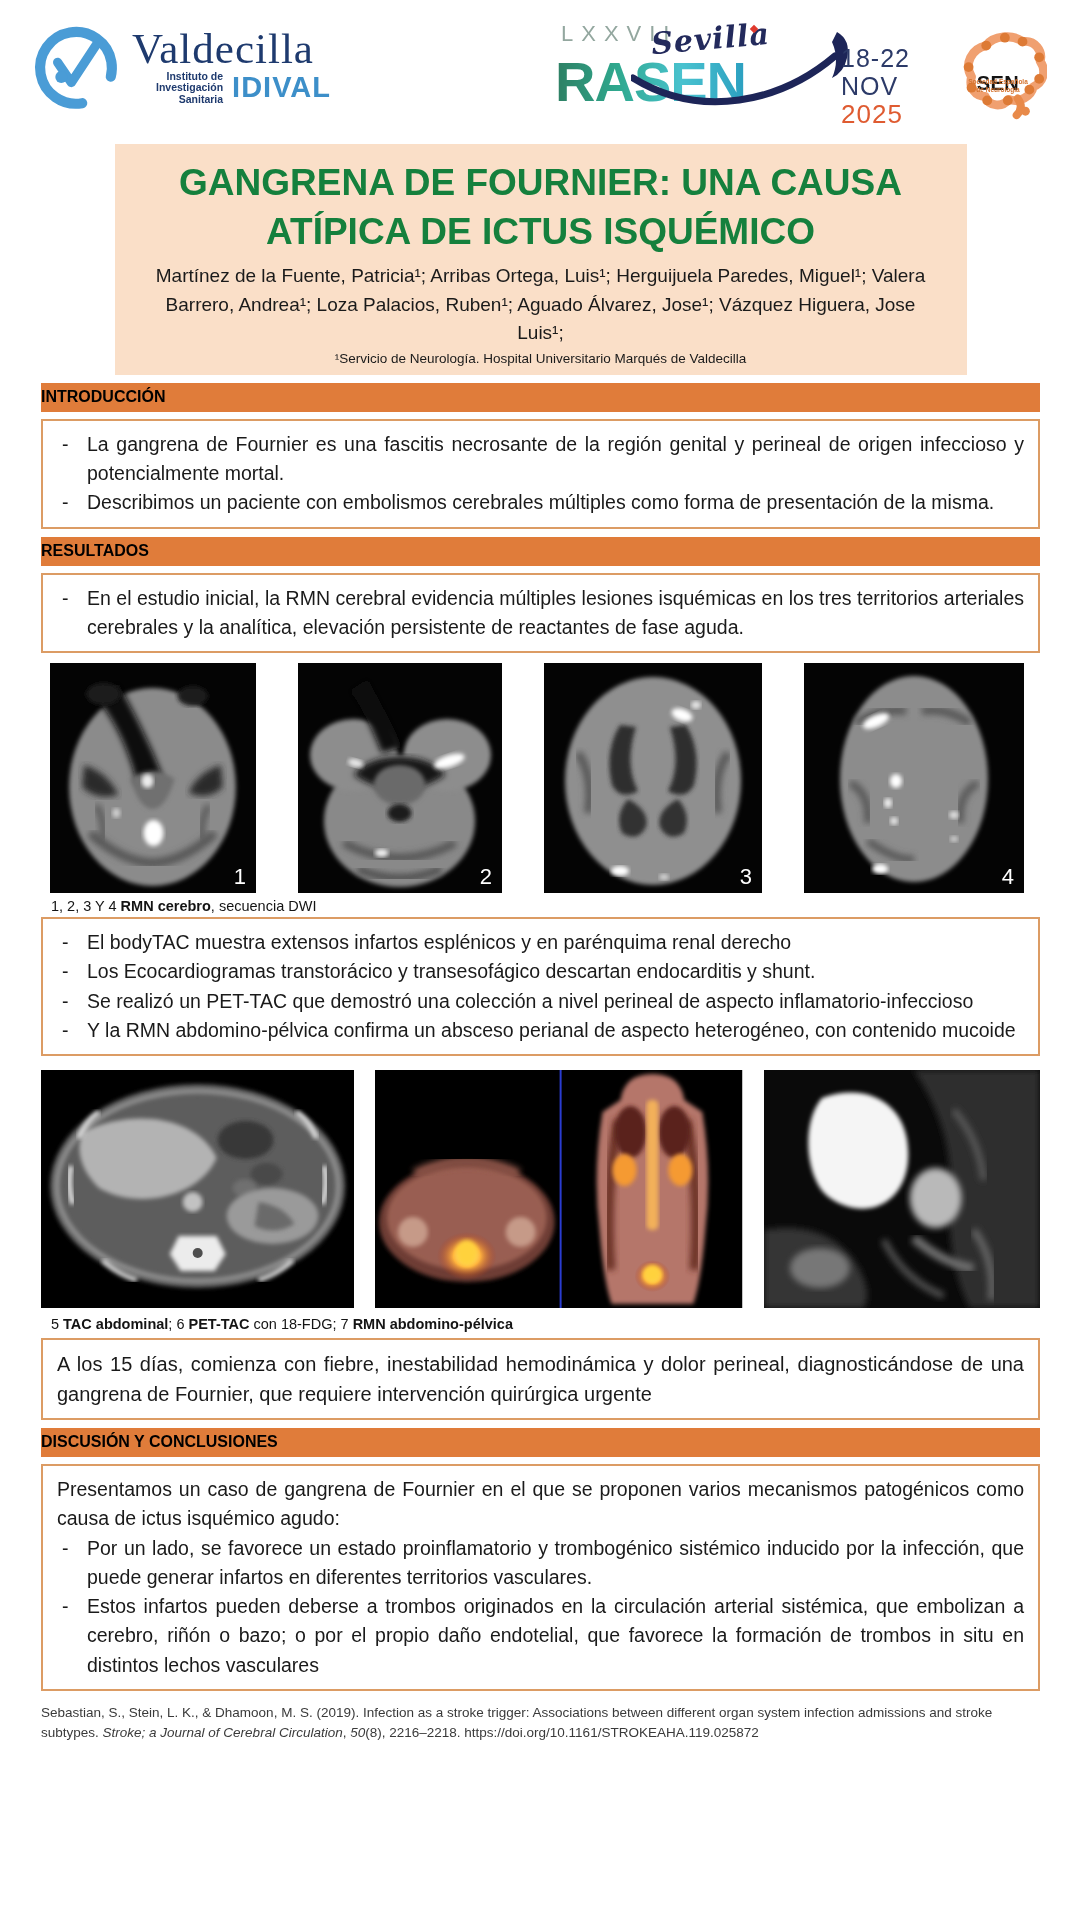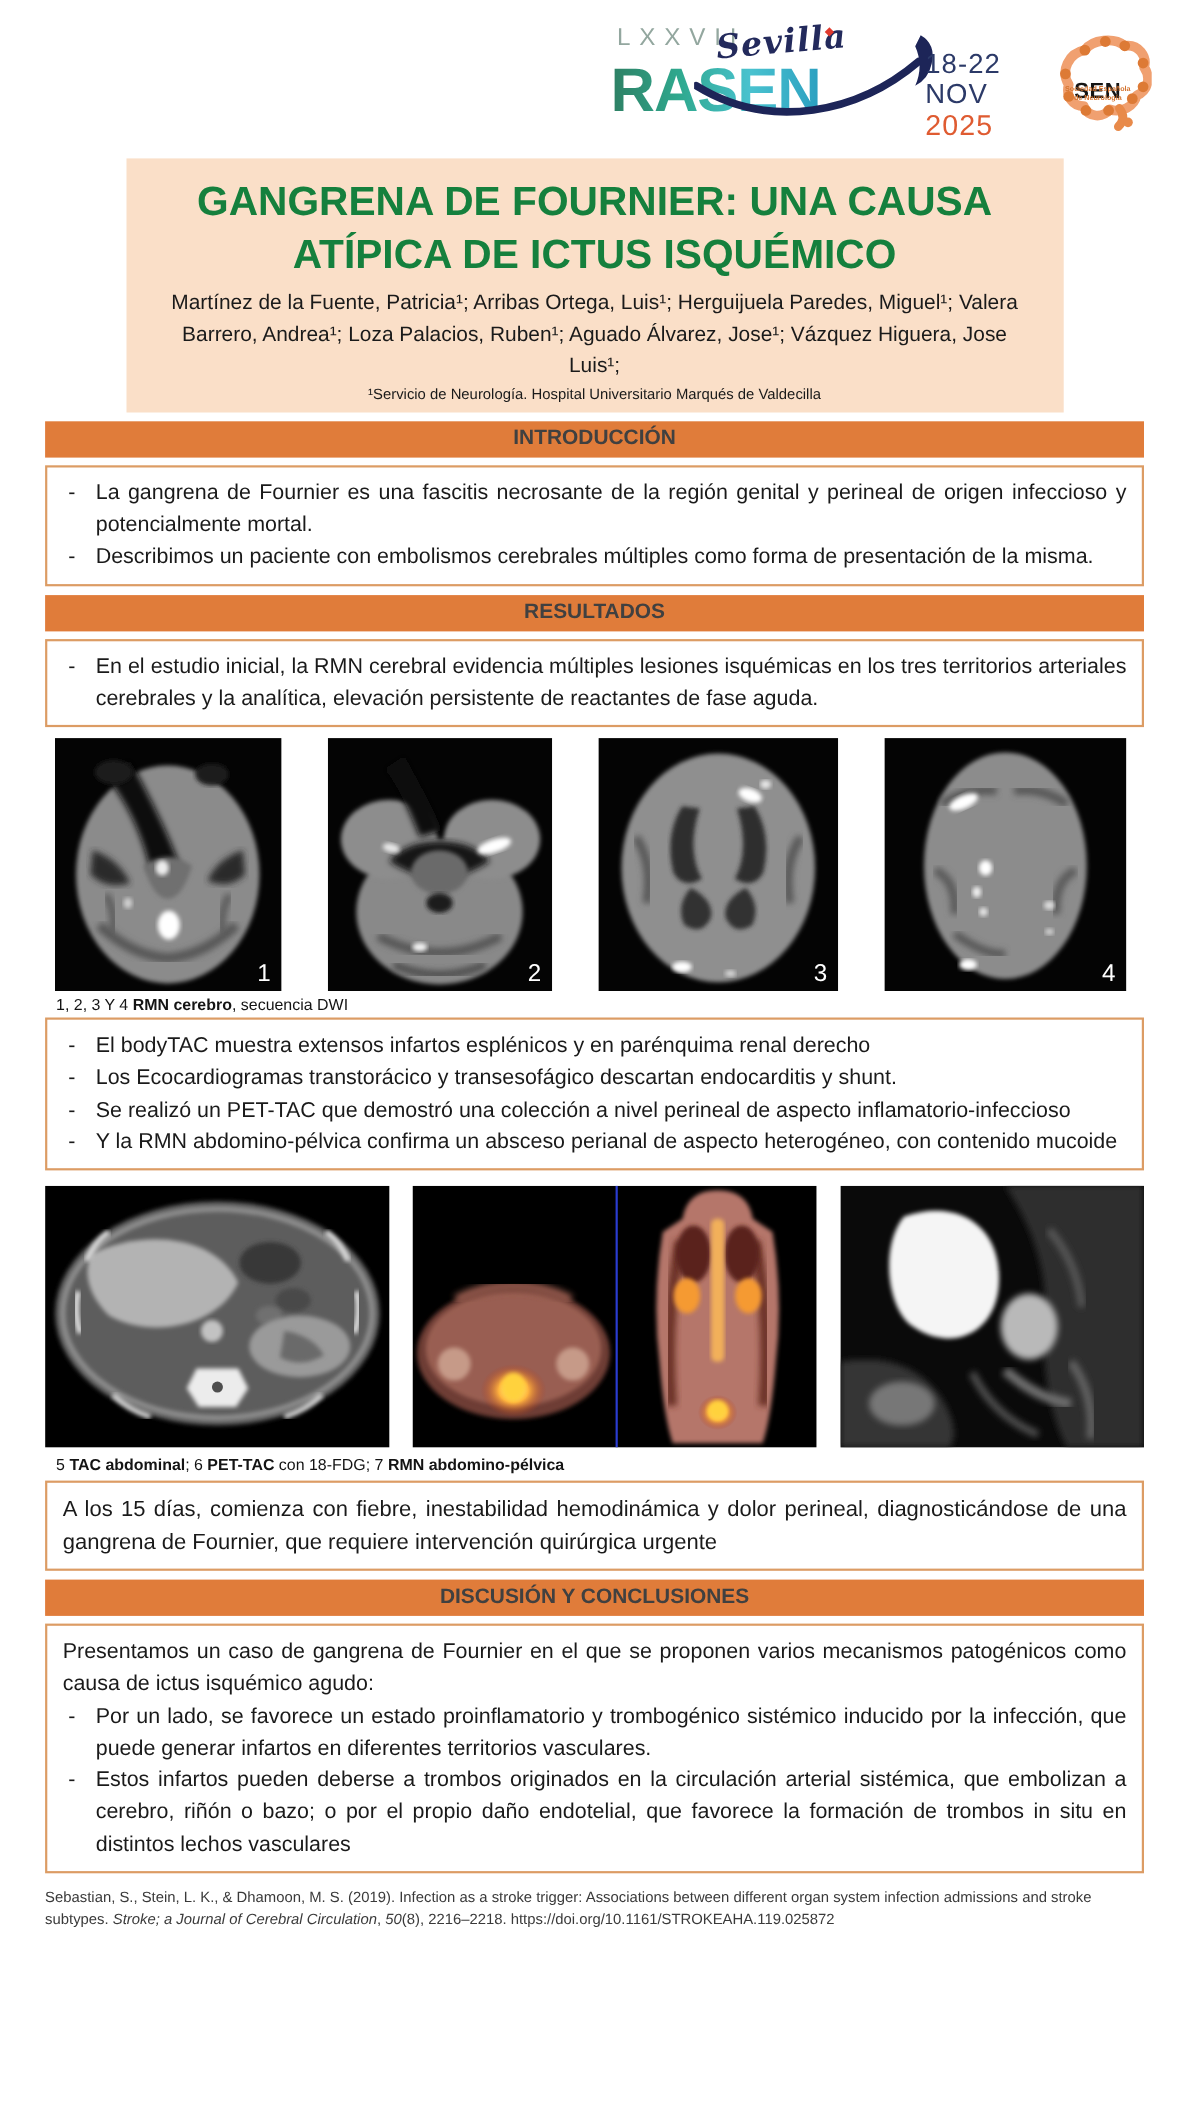--- a/index.html
+++ b/index.html
@@ -40,21 +40,21 @@
   .senlogo svg { position:absolute; inset:0; width:100%; height:100%; }
   .sen-acronym { position:absolute; top:52px; left:0; width:100%; text-align:center; font-weight:800; font-size:20px; color:#141414; letter-spacing:0.5px; }
   .sen-name { position:absolute; top:58px; left:0; width:100%; text-align:center; font-size:6.5px; line-height:1.2; color:#d4732f; font-weight:700; }
   
   .title-block { width:852px; margin:22px auto 0; background:#fadfc8; padding:14px 26px 9px; text-align:center; }
   .title-block h1 { font-size:37px; line-height:1.33; font-weight:700; color:#15803d; letter-spacing:0; }
   .authors { font-size:19px; line-height:1.5; margin-top:6px; color:#1a1a1a; }
   .affiliation { font-size:13.5px; margin-top:3px; color:#1a1a1a; }
   
   .content { padding:0 41px; }
-  .section-bar { margin-top:8px; background:#e07c3a; color:#404040; font-weight:700; font-size:19px; text-align:center; padding:5px 0 6px; }
+  .section-bar { margin-top:8px; background:#e07c3a; color:#000000; font-weight:700; font-size:16px; padding:5px 0 6px; }
   .box { margin-top:7px; border:2px solid #dc9c64; background:#fff; padding:9px 14px; font-size:19.5px; line-height:1.5; text-align:justify; }
   .bullet { display:flex; }
   .bullet .dash { flex:0 0 30px; padding-left:5px; }
   .bullet .btxt { flex:1; text-align:justify; }
   .lead { text-align:justify; }
   
   .figrow { display:flex; margin-top:10px; }
   .figrow-brain { gap:42px; height:230px; padding:0 9px; }
   .figrow-body { gap:21px; height:238px; margin-top:14px; }
   .fig { position:relative; height:100%; }
@@ -84,20 +84,38 @@
       <stop offset="0" stop-color="#fff3a0"></stop>
       <stop offset="0.45" stop-color="#ffb23e"></stop>
       <stop offset="1" stop-color="#b33a1a" stop-opacity="0"></stop>
     </radialGradient>
   </defs>
 </svg>
 
 <div class="poster">
 
   <header class="topbar">
+    <div class="valdecilla">
+      <svg class="vald-mark" viewBox="0 0 100 100">
+        <circle cx="50" cy="52" r="39" fill="none" stroke="#4a9cd6" stroke-width="11" stroke-linecap="round" stroke-dasharray="200 45" transform="rotate(80 50 52)"></circle>
+        <path d="M30 46 L45 68 L74 24" fill="none" stroke="#4a9cd6" stroke-width="10" stroke-linecap="round" stroke-linejoin="round"></path>
+        <circle cx="34" cy="62" r="6.5" fill="#4a9cd6"></circle>
+      </svg>
+      <div class="vald-text">
+        <div class="vald-brand">Valdecilla</div>
+        <div class="vald-sub">
+          <div class="vald-inst">
+            <div>Instituto de</div>
+            <div>Investigación</div>
+            <div>Sanitaria</div>
+          </div>
+          <div class="idival">IDIVAL</div>
+        </div>
+      </div>
+    </div>
 
     <div class="rasen">
       <div class="lxxvii">LXXVII</div>
       <div class="rasen-word">RASEN</div>
       <svg class="swoosh" viewBox="0 0 234 96">
         <path d="M2 50 C70 92 150 74 204 28" fill="none" stroke="#1d2558" stroke-width="7" stroke-linecap="round"></path>
         <path d="M206 4 q14 8 10 26 q-3 14 -15 20 q8 -18 0 -36 Z" fill="#1d2558"></path>
       </svg>
       <div class="sevilla">Sevilla</div>
       <div class="sevilla-dot"></div>

